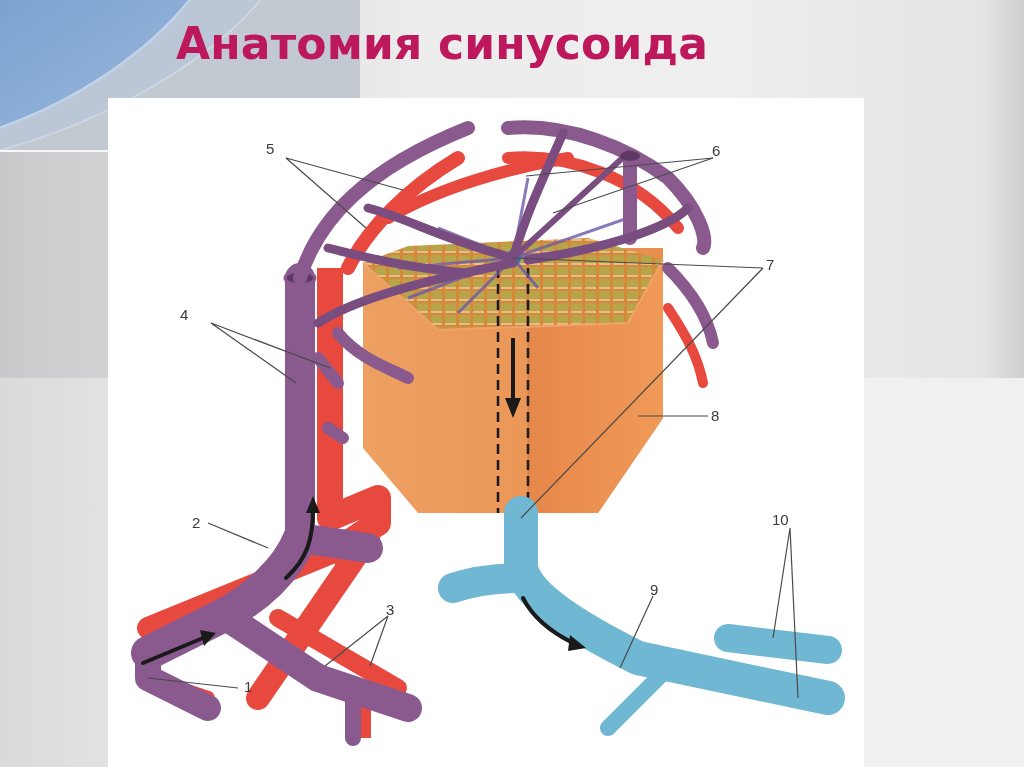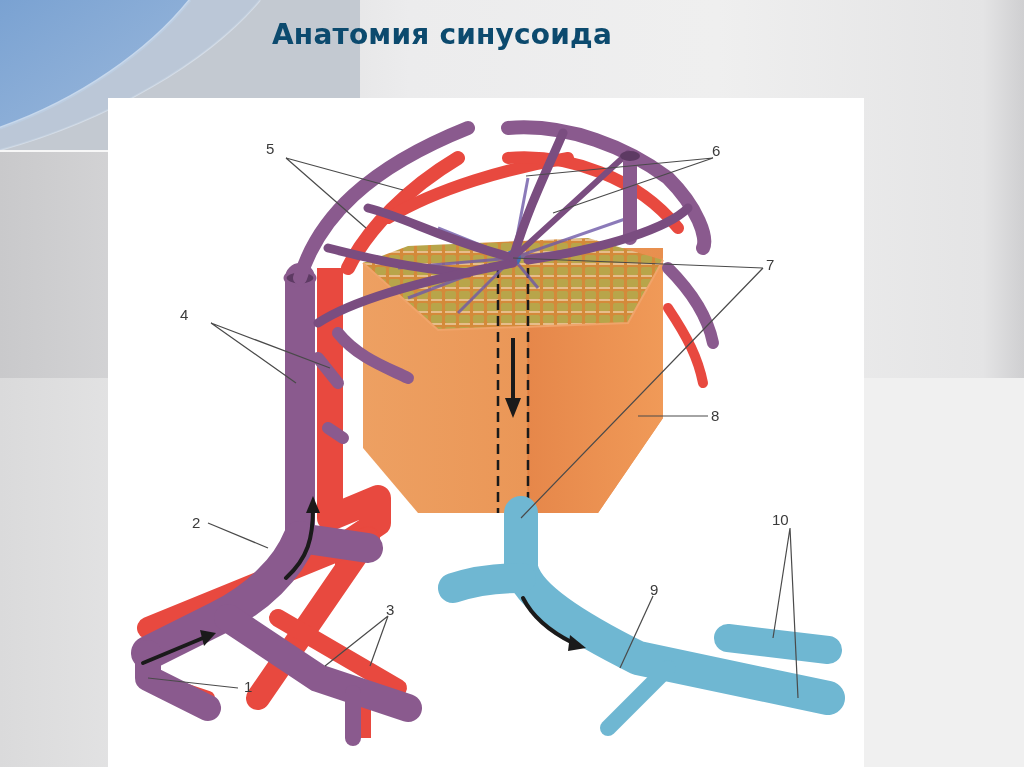--- a/index.html
+++ b/index.html
@@ -17,22 +17,22 @@
       background: linear-gradient(90deg, #dadadb 0%, #f0f0f0 30%, #f0f0f0 100%);
     }
     .corner-swoosh {
       position: absolute; left: 0; top: 0; width: 360px; height: 152px; overflow: hidden;
     }
     .left-divider {
       position: absolute; left: 0; top: 150px; width: 110px; height: 2px; background: #f7f7f7;
     }
     .title {
       position: absolute; left: 0; top: 18px; width: 884px; text-align: center;
-      font-family: "DejaVu Sans", sans-serif; font-weight: bold; font-size: 28px;
-      color: #0c4a6e; letter-spacing: 0.2px;
+      font-family: "DejaVu Sans", sans-serif; font-weight: bold; font-size: 44px;
+      color: #be185d; letter-spacing: 0.2px;
     }
     .image-panel {
       position: absolute; left: 108px; top: 98px; width: 756px; height: 669px;
       background: #ffffff;
     }
     .image-panel svg { position: absolute; left: 0; top: 0; }
     .lbl {
       font-family: "Liberation Sans", sans-serif; font-size: 15px; fill: #3a3a3a;
     }
   </style>

